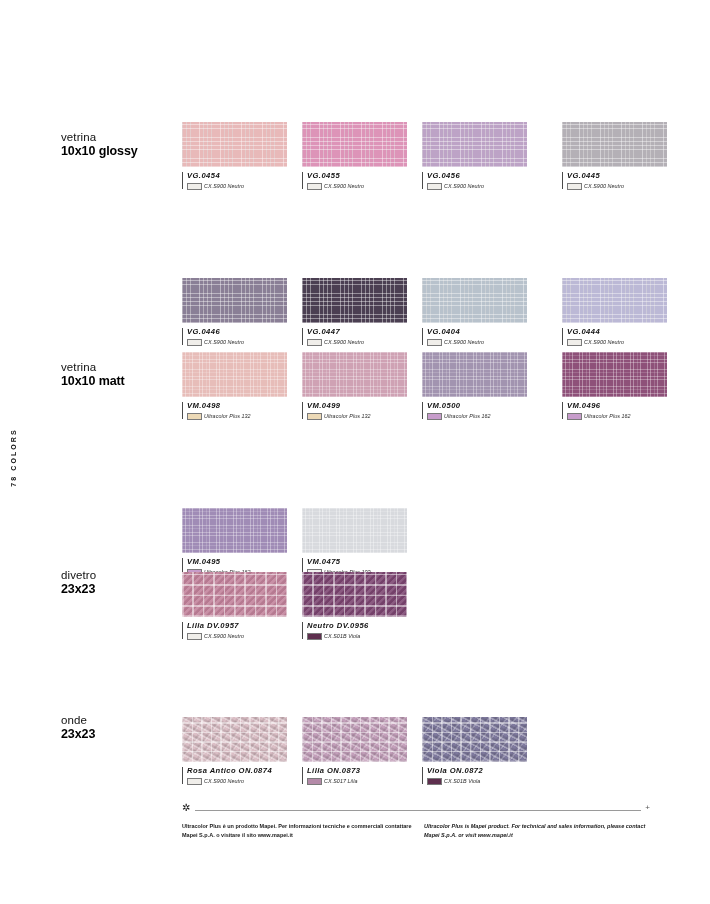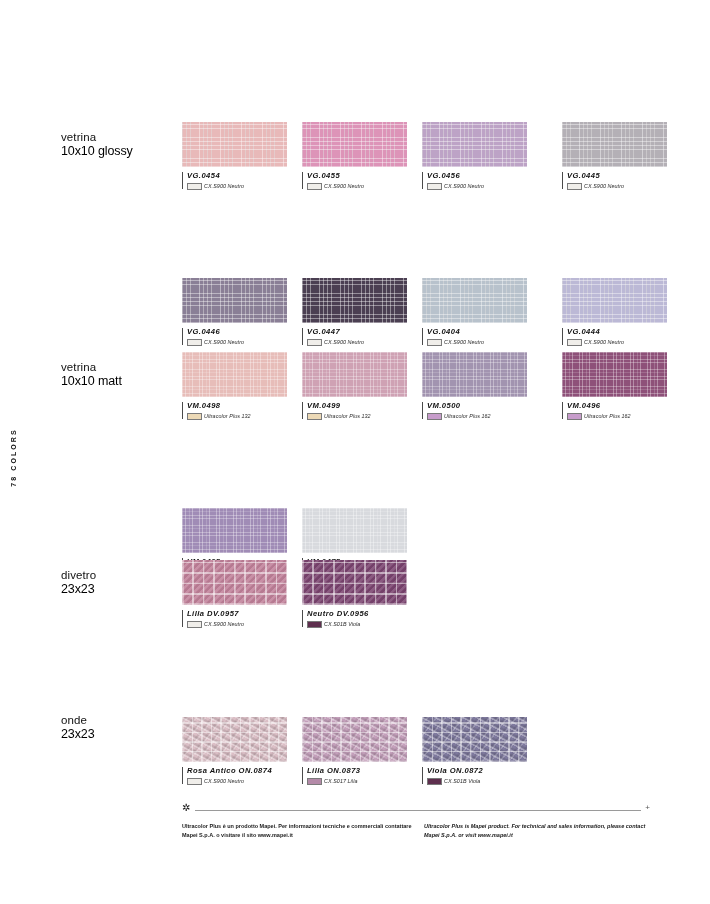--- a/index.html
+++ b/index.html
@@ -55,21 +55,21 @@
   .sec-head .t1 {
     display: block;
     font-size: 11.5px;
     font-weight: normal;
     color: #111;
     letter-spacing: 0.1px;
   }
   .sec-head .t2 {
     display: block;
     font-size: 12.5px;
-    font-weight: normal;
+    font-weight: bold;
     color: #000;
     letter-spacing: -0.1px;
   }
 
   .grid {
     position: absolute;
     left: 182px;
     top: 0;
     width: 480px;
     font-style: italic;
@@ -447,21 +447,21 @@
           </div>
         </div>
       </div>
     </div>
     <div class="section" style="top: 560px;">
       <div class="sec-head">
         <span class="t1">divetro</span>
         <span class="t2">23x23</span>
       </div>
       <div class="grid">
-        <div class="row" style="top: 0px;">
+        <div class="row" style="top: 12px;">
           <div class="cell c0">
             <div class="swatch" style="background-color: rgb(193, 129, 154);">
               <div class="tex divetro"></div>
             </div>
             <div class="cap">
               <span class="cap-code">Lilla DV.0957</span>
               <div class="cap-grout">
                 <span class="chip" style="background-color: rgb(240, 238, 234);"></span>
                 <span class="cap-grout-label">CX.S900 Neutro</span>
               </div>

